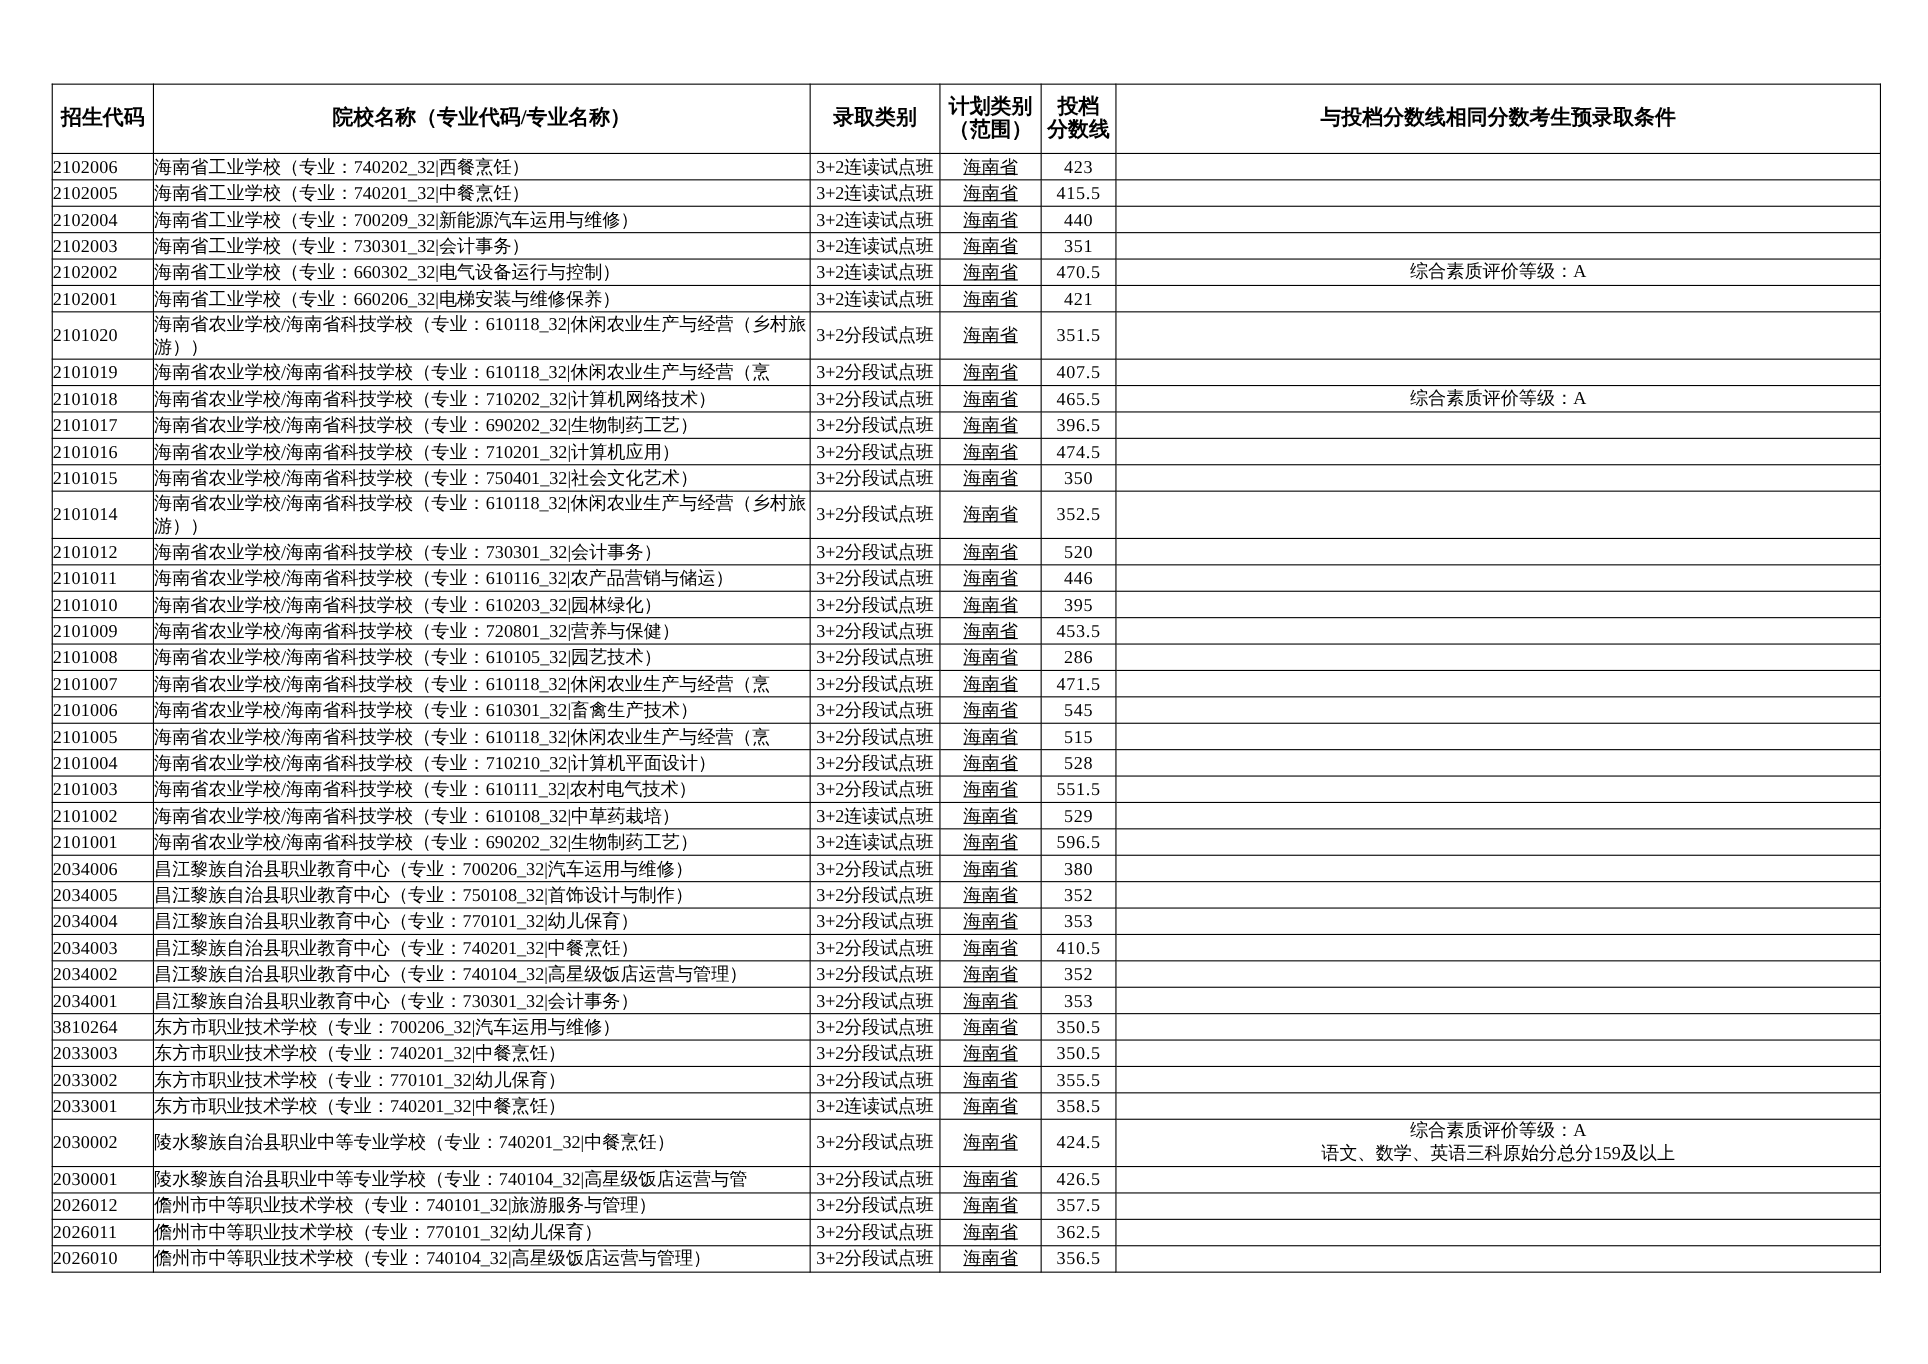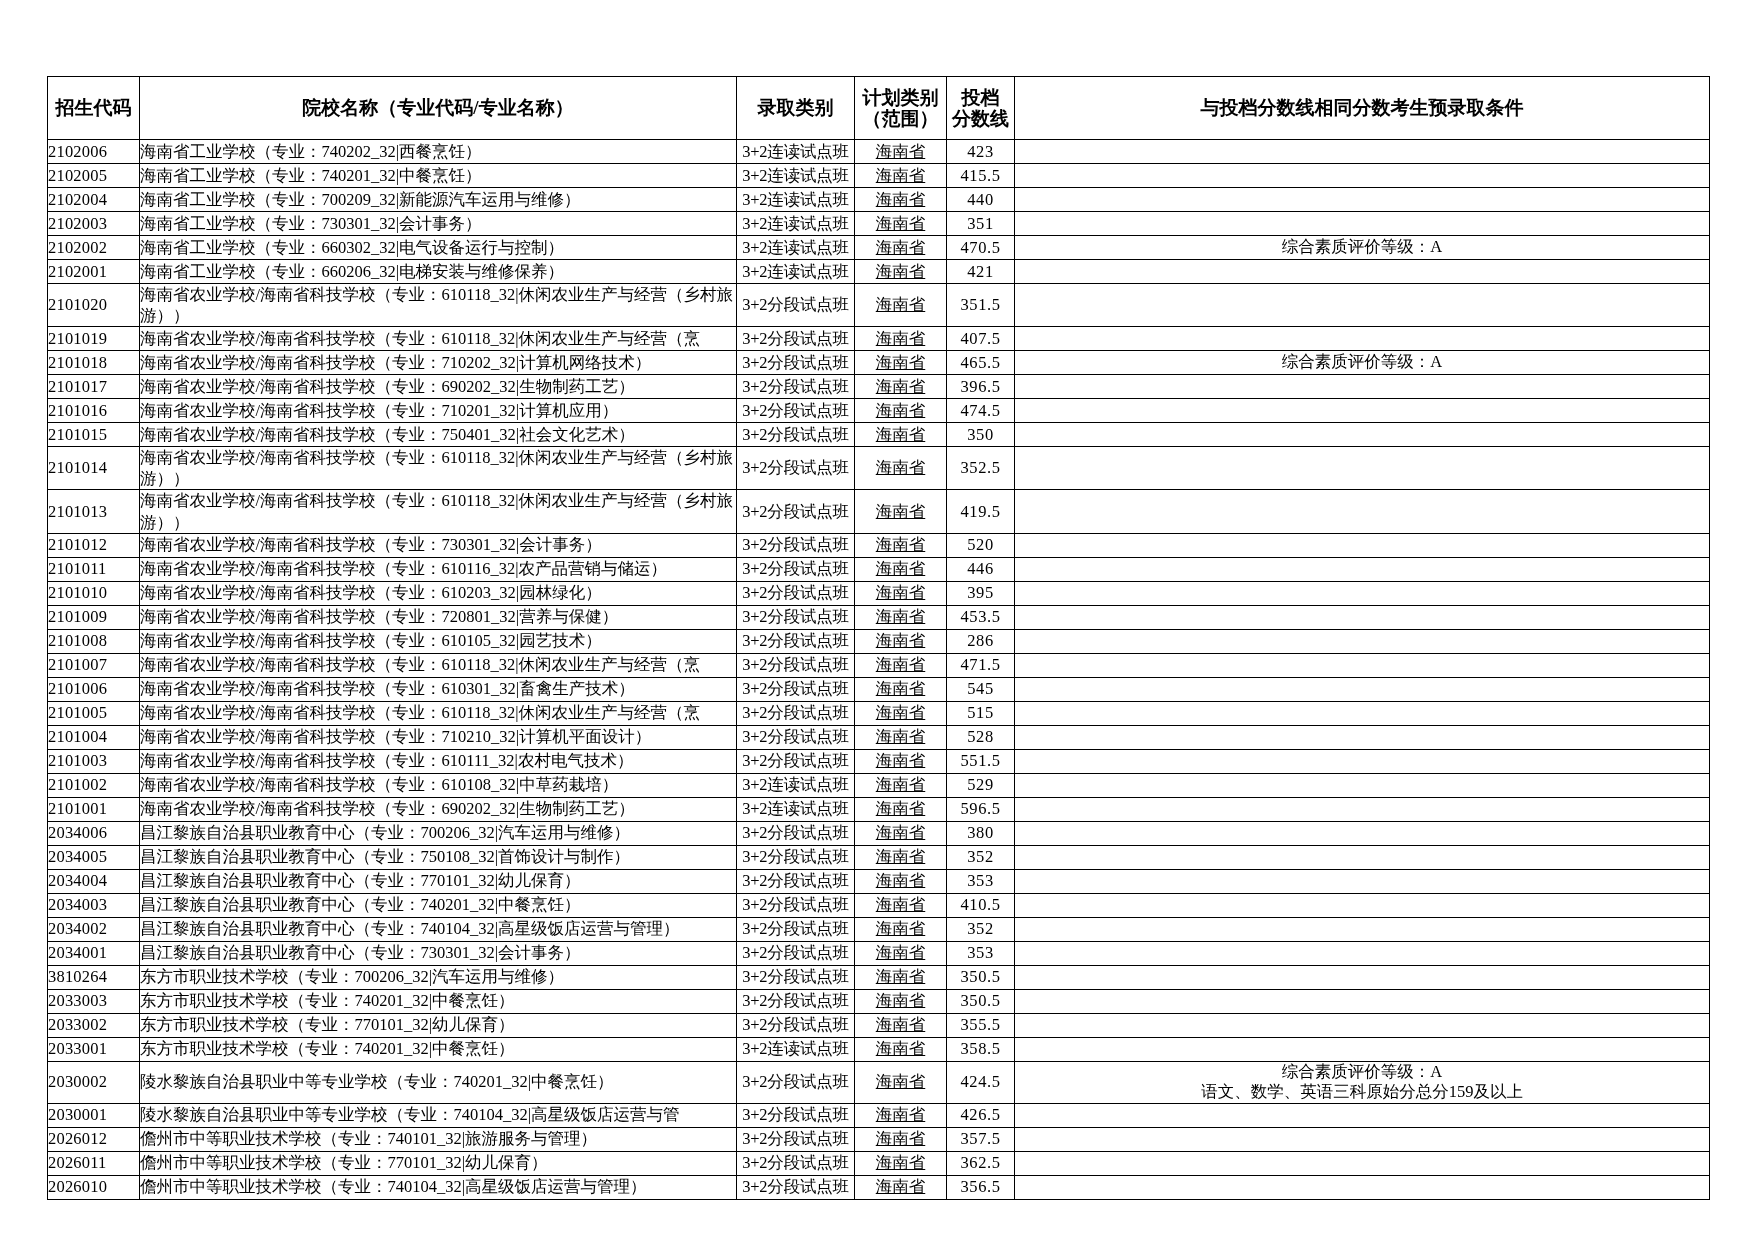--- a/index.html
+++ b/index.html
@@ -221,28 +221,20 @@
           <td class="cell-note"></td>
         </tr>
         <tr class="tall">
           <td class="cell-code">2101014</td>
           <td class="cell-school">海南省农业学校/海南省科技学校（专业：610118_32|休闲农业生产与经营（乡村旅游））</td>
           <td class="cell-type">3+2分段试点班</td>
           <td class="cell-plan">海南省</td>
           <td class="cell-score">352.5</td>
           <td class="cell-note"></td>
         </tr>
-        <tr class="tall">
-          <td class="cell-code">2101013</td>
-          <td class="cell-school">海南省农业学校/海南省科技学校（专业：610118_32|休闲农业生产与经营（乡村旅游））</td>
-          <td class="cell-type">3+2分段试点班</td>
-          <td class="cell-plan">海南省</td>
-          <td class="cell-score">419.5</td>
-          <td class="cell-note"></td>
-        </tr>
         <tr>
           <td class="cell-code">2101012</td>
           <td class="cell-school">海南省农业学校/海南省科技学校（专业：730301_32|会计事务）</td>
           <td class="cell-type">3+2分段试点班</td>
           <td class="cell-plan">海南省</td>
           <td class="cell-score">520</td>
           <td class="cell-note"></td>
         </tr>
         <tr>
           <td class="cell-code">2101011</td>

